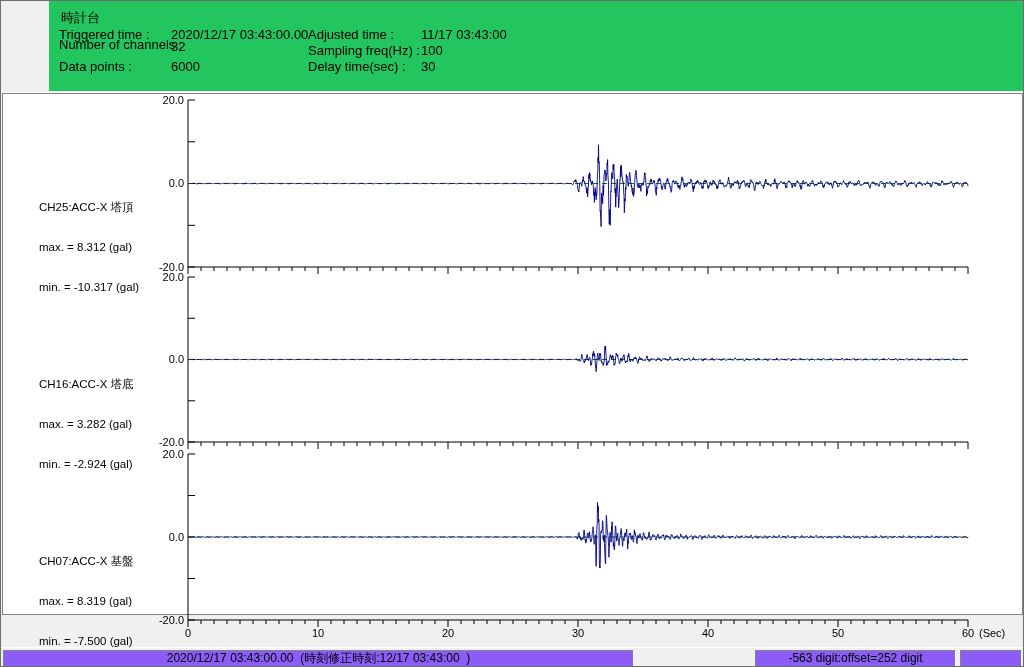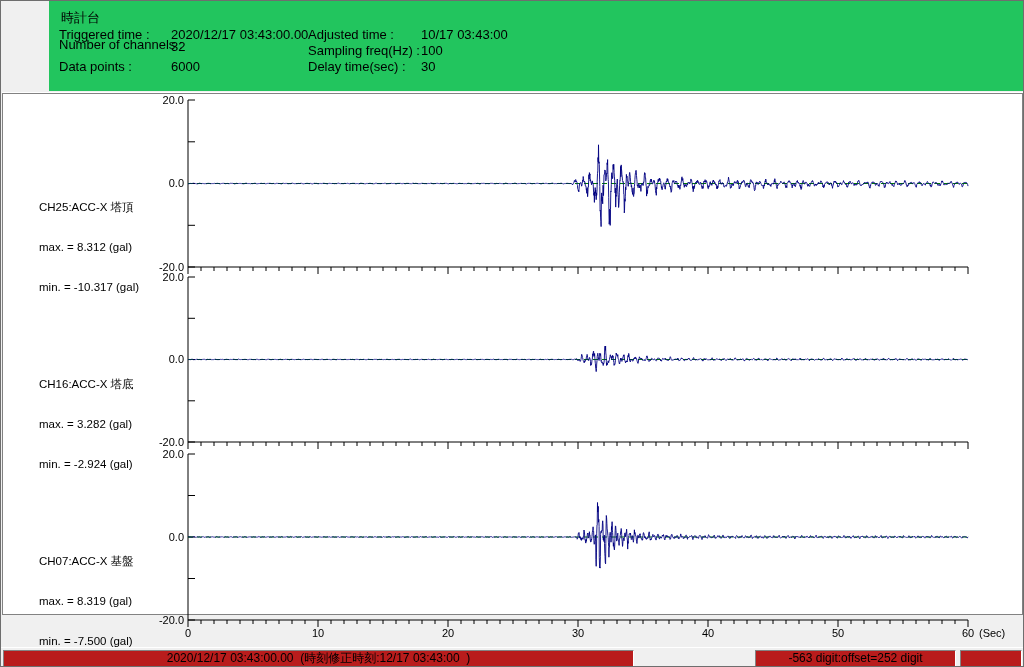--- a/index.html
+++ b/index.html
@@ -23,40 +23,40 @@
   svg text { font-family:"Liberation Sans","DejaVu Sans",sans-serif; fill:#000; }
   .ch-label { position:absolute; left:8px; font-size:11.5px; line-height:13.4px; color:#000; white-space:pre;margin-left:28px; }
   
   .statusbar {
     position:absolute; left:0; top:646px; width:1024px; height:21px;
     background:#f0f0f0; border-top:1px solid #ffffff;
   }
   .sb-cell {
     position:absolute; top:2px; height:17px;
     border:1px solid; border-color:#848484 #ffffff #ffffff #848484;
-    background:#b91c1c; font-size:12px; line-height:15px; color:#000; white-space:pre;
+    background:#8b5cf6; font-size:12px; line-height:15px; color:#000; white-space:pre;
     overflow:hidden;
   }
   .sb-time  { left:2px;   width:631px; text-align:center; }
   .sb-kine  { left:637px; width:113px; text-align:right; padding-right:6px;margin-top:20px; }
   .sb-digit { left:754px; width:201px; text-align:center; }
   .sb-extra { left:959px; width:62px; }
 </style>
 </head>
 <body>
 
 <div class="window">
 
   <div class="hdr">
     <div class="hdr-title">時計台</div>
 
     <span class="hf" style="left:10px;top:26px">Triggered time :</span>
     <span class="hf" style="left:122px;top:26px">2020/12/17 03:43:00.00</span>
     <span class="hf" style="left:259px;top:26px">Adjusted time :</span>
-    <span class="hf" style="left:372px;top:26px">10/17 03:43:00</span>
+    <span class="hf" style="left:372px;top:26px">11/17 03:43:00</span>
 
     <span class="hf" style="left:10px;top:36px">Number of channels :</span>
     <span class="hf" style="left:122px;top:38px">32</span>
     <span class="hf" style="left:259px;top:42px">Sampling freq(Hz) :</span>
     <span class="hf" style="left:372px;top:42px">100</span>
 
     <span class="hf" style="left:10px;top:58px">Data points :</span>
     <span class="hf" style="left:122px;top:58px">6000</span>
     <span class="hf" style="left:259px;top:58px">Delay time(sec) :</span>
     <span class="hf" style="left:372px;top:58px">30</span>

